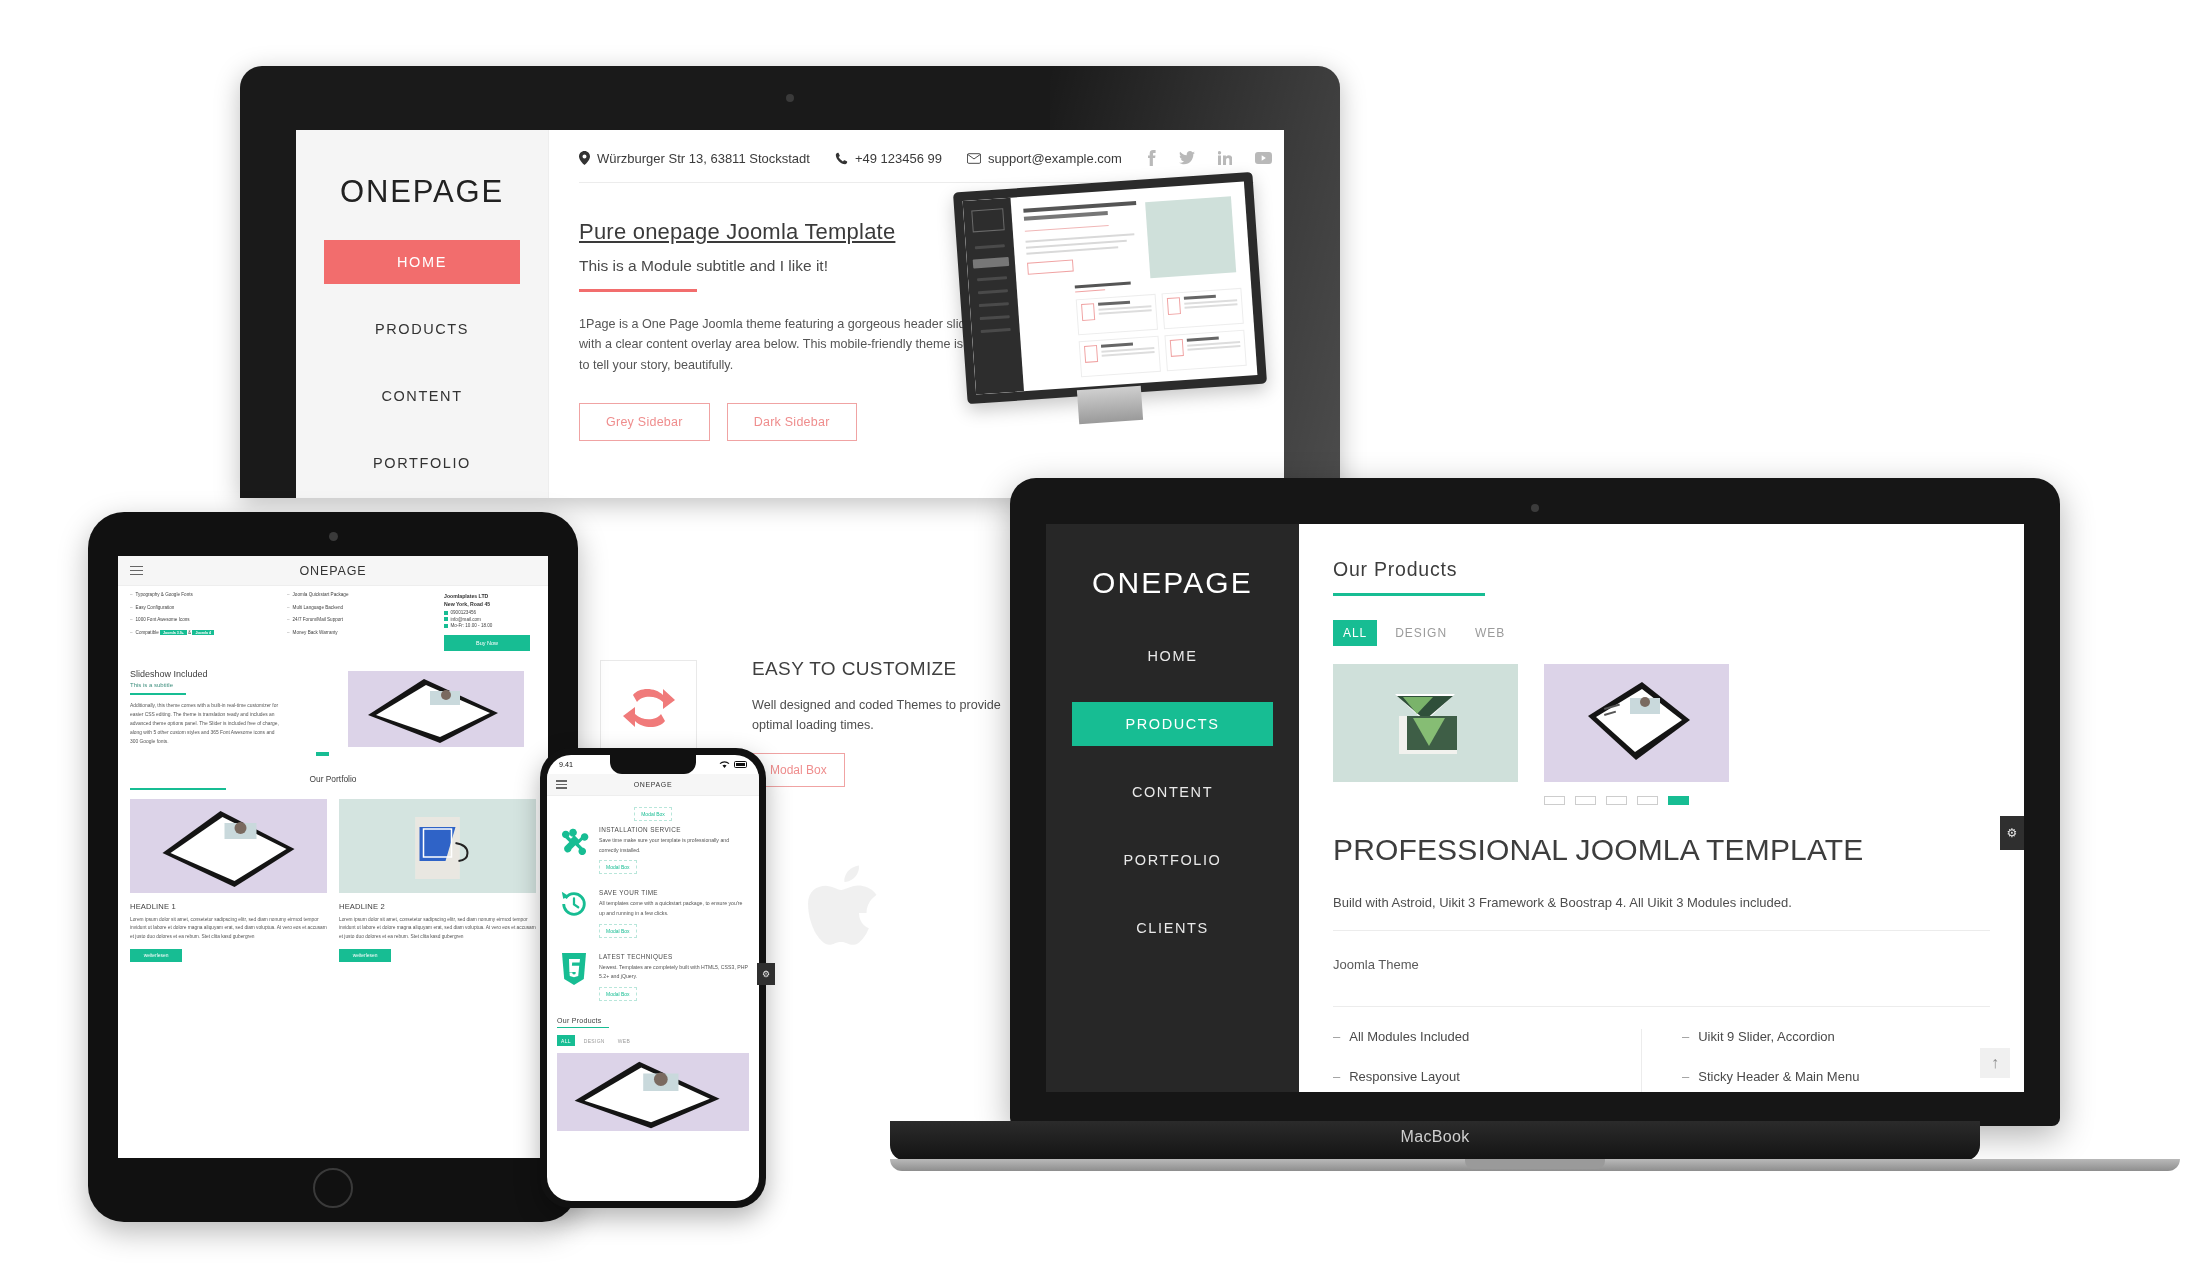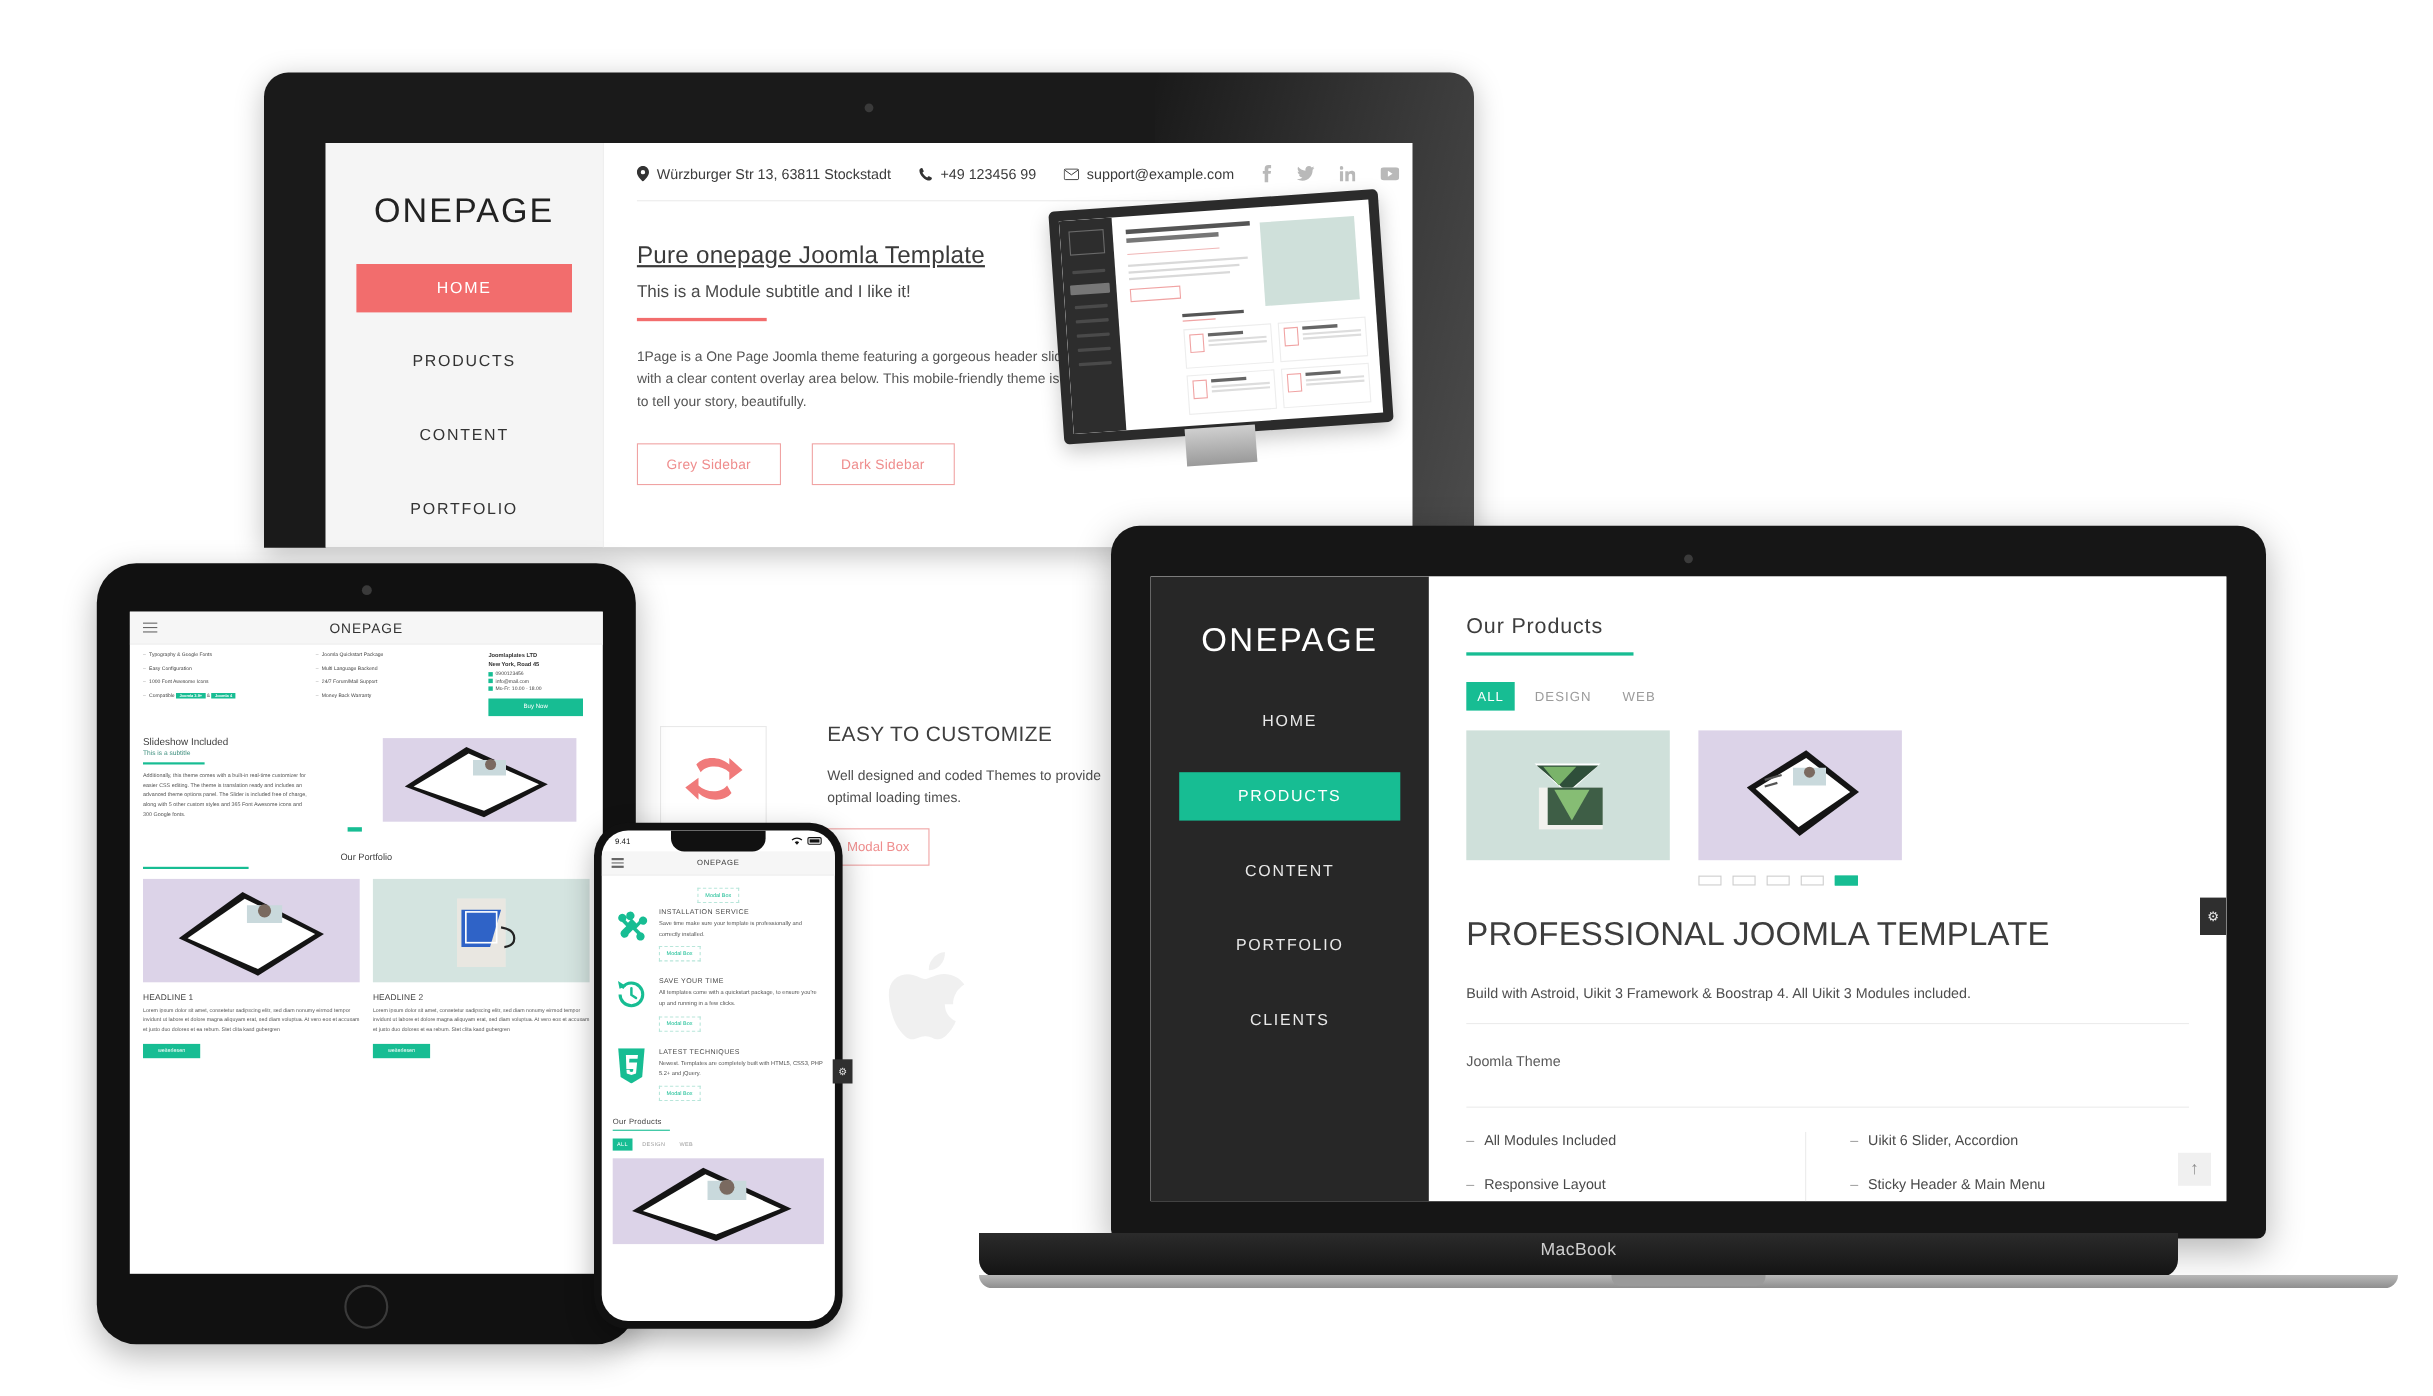--- a/index.html
+++ b/index.html
@@ -53,21 +53,21 @@
     padding:20px 30px 0 30px; font-size:13px; color:#3b3b3b;
   }
   .ll-topbar .seg { display:flex; align-items:center; gap:7px; margin-right:16px; white-space:nowrap;}
   .ll-social { margin-left:auto; display:flex; gap:23px; color:#b9b9b9; font-size:15px; align-items:center;}
   .ll-rule { margin:16px 30px 0 30px; height:1px; background:#ececec; }
   .ll-body { padding:36px 30px 0 30px; }
   .ll-h1 { font-size:22px; font-weight:300; color:#3a3a3a; letter-spacing:.01em;text-decoration:underline;}
   .ll-h2 { font-size:15.5px; color:#4a4a4a; margin-top:12px; }
   .ll-underline { width:118px; height:3px; background:#f26d6d; margin-top:14px; }
   .ll-p { margin-top:22px; font-size:12.6px; line-height:1.62; color:#555; max-width:430px; }
-  .ll-btns { margin-top:28px; display:flex; gap:28px; }
+  .ll-btns { margin-top:28px; display:flex; gap:17px; }
   .ll-btn {
     border:1px solid #f0a3a3; color:#ef8d8d; background:#fff;
     padding:11px 26px; font-size:12.5px; letter-spacing:.02em;
   }
   
   .imac-wrap { position:absolute; right:24px; top:52px; width:300px; height:250px; }
   .imac-body { position:absolute; left:0; top:0; width:300px; height:212px; background:#2b2b2b; border-radius:5px; transform: rotate(-4deg); overflow:hidden; box-shadow:0 7px 18px rgba(0,0,0,.22);}
   .imac-scr { position:absolute; left:9px; top:9px; right:9px; bottom:9px; background:#fff; overflow:hidden; }
   .imac-nav { position:absolute; left:0; top:0; width:48px; height:100%; background:#2d2d2d; }
   .imac-nav .b { background:#4a4a4a; height:3px; margin:10px 9px; border-radius:1px;}
@@ -452,21 +452,21 @@
             <div class="mb-line"></div>
             <div class="mb-theme">Joomla Theme</div>
             <div class="mb-line2"></div>
 
             <div class="mb-feats">
               <div class="mb-fcol">
                 <div class="mb-fi"><span class="d">–</span><span>All Modules Included</span></div>
                 <div class="mb-fi"><span class="d">–</span><span>Responsive Layout</span></div>
               </div>
               <div class="mb-fcol">
-                <div class="mb-fi"><span class="d">–</span><span>Uikit 6 Slider, Accordion</span></div>
+                <div class="mb-fi"><span class="d">–</span><span>Uikit 9 Slider, Accordion</span></div>
                 <div class="mb-fi"><span class="d">–</span><span>Sticky Header &amp; Main Menu</span></div>
               </div>
             </div>
           </div>
 
           <div class="mb-gear">⚙</div>
           <div class="mb-top">↑</div>
         </div>
 
       </div>

